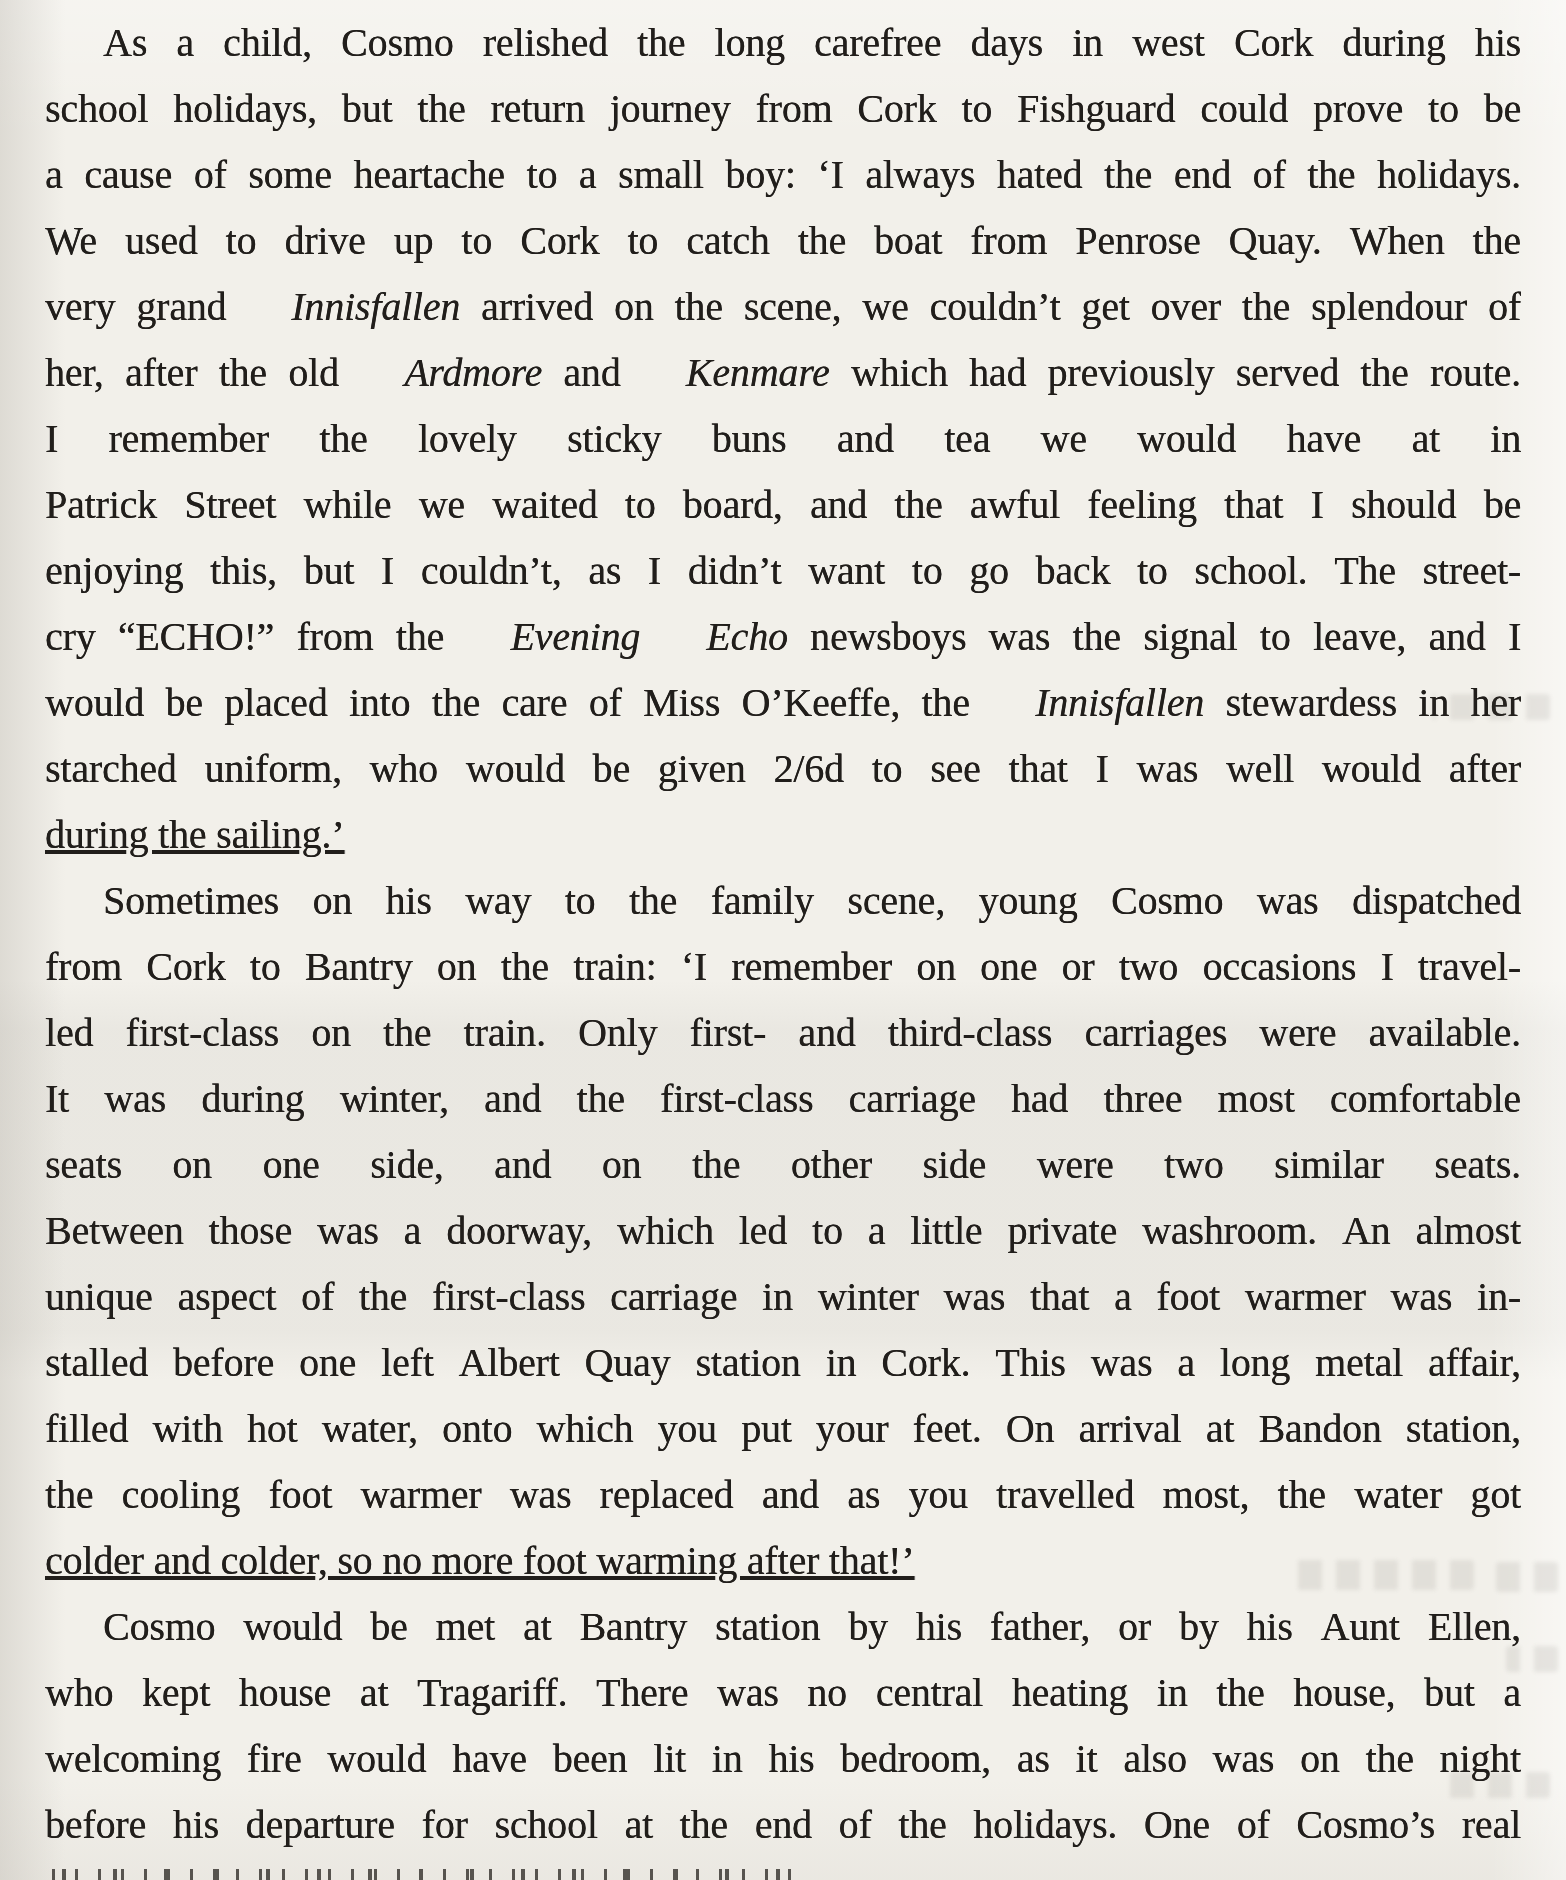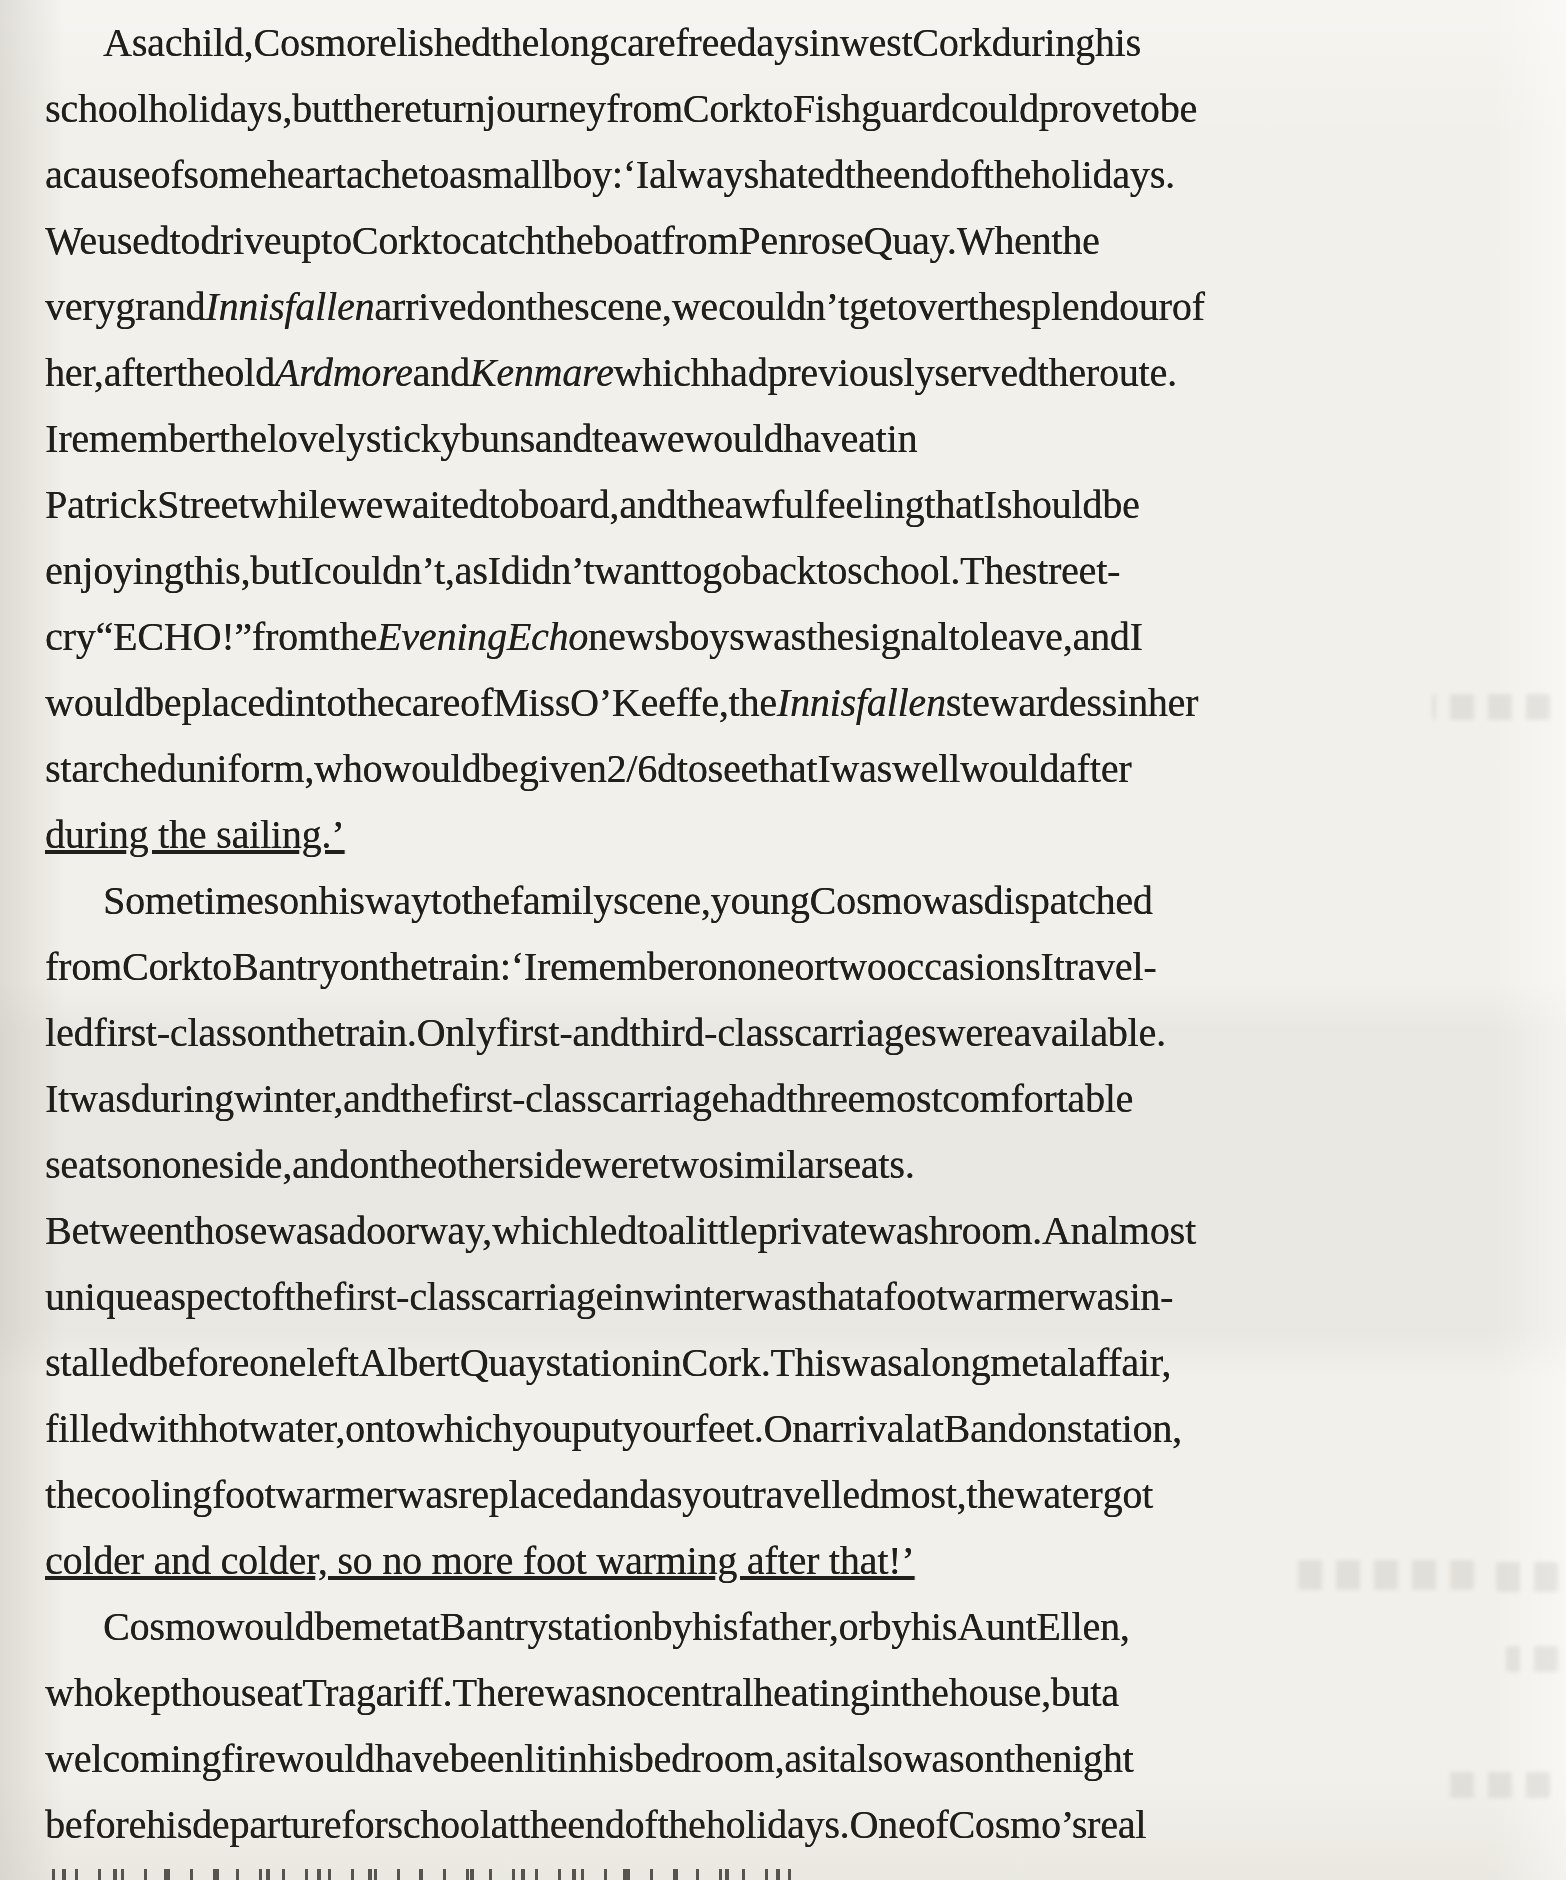--- a/index.html
+++ b/index.html
@@ -35,30 +35,31 @@
     color: #211e1b;
     text-shadow: 0.25px 0 0 currentColor;
   }
   .para { margin: 0; }
   .line {
     height: 66px;
     overflow: hidden;
   }
   .line.j {
     display: flex;
+    justify-content: space-between;
     align-items: baseline;
   }
   .line.j span, .line.j em {
     display: inline-block;
     white-space: pre;
     flex: 0 0 auto;
   }
   .line.plain { white-space: pre-wrap; text-decoration: underline; }
   .line.first { padding-left: 58px; }
-  em { font-style: italic; }
+  em { font-style: italic; margin-left: 44px; }
 
   
   .ghost {
     position: absolute;
     height: 26px;
     background: repeating-linear-gradient(90deg, #56514a 0 24px, transparent 24px 38px);
     filter: blur(2.2px);
     opacity: 0.10;
     transform: scaleX(-1);
     border-radius: 4px;

